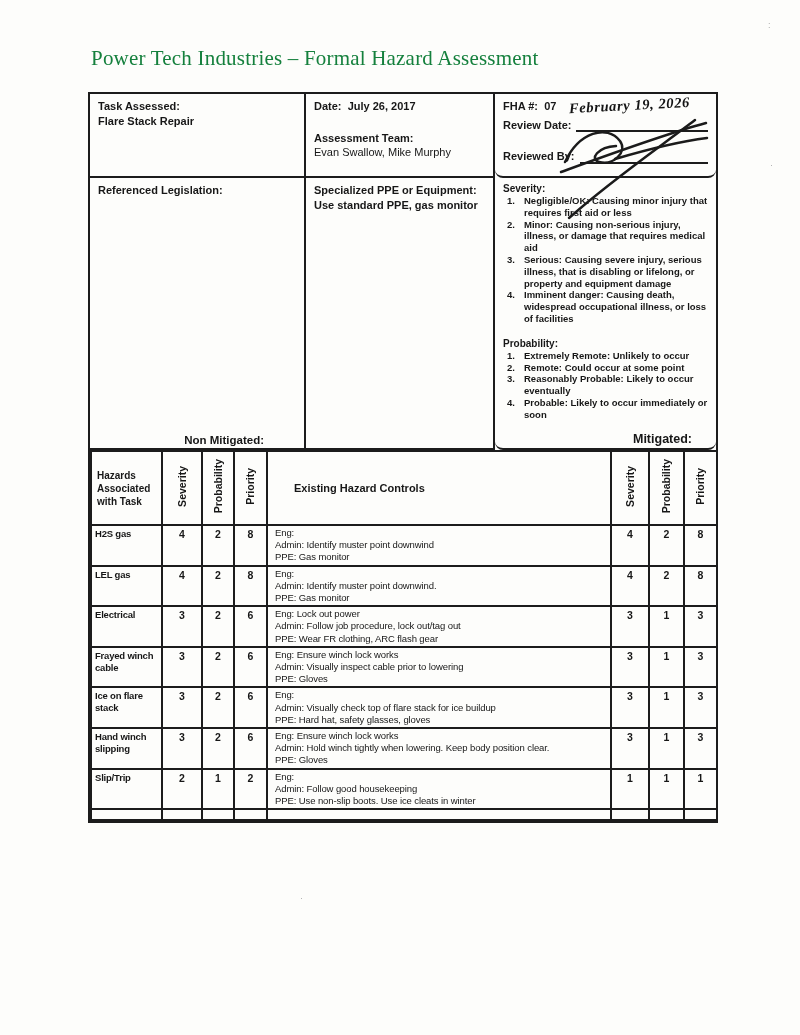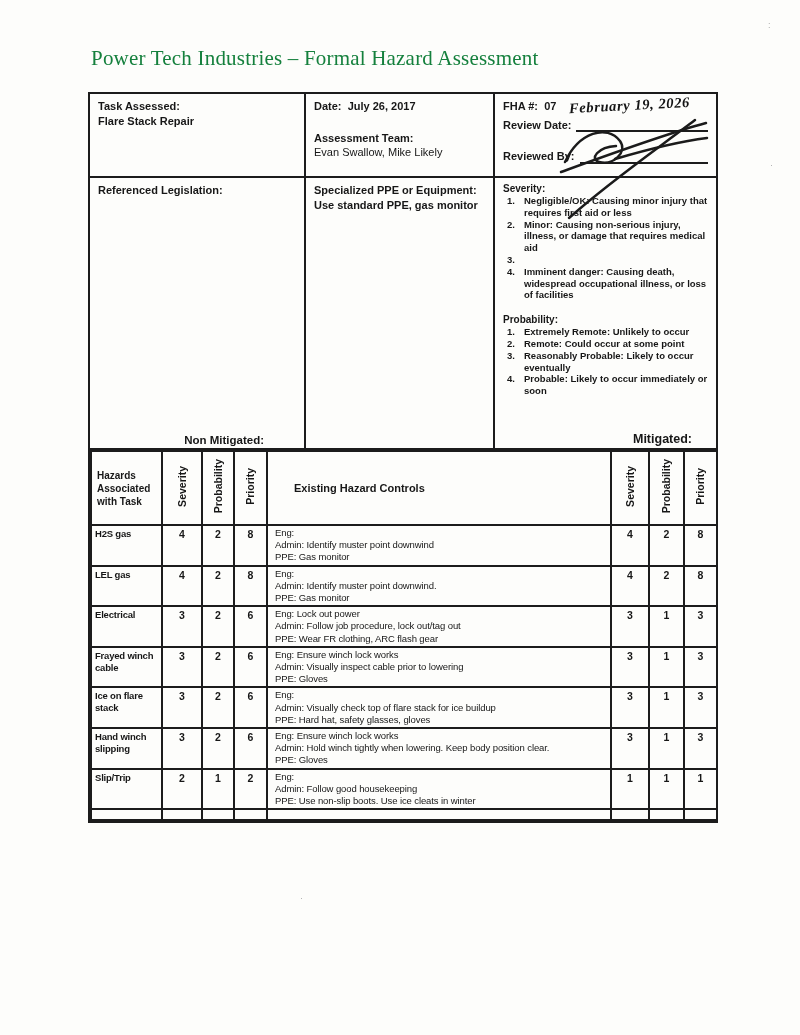--- a/index.html
+++ b/index.html
@@ -15,21 +15,21 @@
     font-family: "Liberation Serif", serif;
     font-size: 21px; font-weight: 400; color: #15803d;
     letter-spacing: 0.2px; white-space: nowrap;
   }
   .form {
     position: absolute; left: 88px; top: 92px; width: 630px;
     border: 2px solid #1c1c1c;
   }
   .grid-row { display: grid; grid-template-columns: 216px 189px 221px; }
   .grid-row > .cell { border-right: 2px solid #1c1c1c; border-bottom: 2px solid #1c1c1c; position: relative; padding: 5px 8px; }
-  .grid-row > .cell:last-child { border-right: none; }
+  .grid-row > .cell:last-child { border-right: none; border-radius: 8px; }
   .row-a { height: 84px; }
   .row-b { height: 272px; }
   .row-a .cell, .row-b .cell { height: 100%; }
 
   .lbl { font-weight: bold; font-size: 11px; line-height: 14.5px; }
   .val { font-weight: normal; font-size: 11px; line-height: 14.5px; }
   .sp8 { height: 9px; } .sp16 { height: 17px; }
 
   .line-row { display: flex; align-items: flex-end; }
   .uline { flex: 1; border-bottom: 2px solid #1c1c1c; height: 12px; margin-left: 5px; }
@@ -84,21 +84,21 @@
         <div class="lbl">Flare Stack Repair</div>
         <div class="sp8"></div>
       </div>
       <div class="cell">
         <div class="lbl">
           <span>Date:</span>&nbsp;
           <span>July 26, 2017</span>
         </div>
         <div class="sp16"></div>
         <div class="lbl">Assessment Team:</div>
-        <div class="val">Evan Swallow, Mike Likely</div>
+        <div class="val">Evan Swallow, Mike Murphy</div>
       </div>
       <div class="cell">
         <div class="lbl">
           <span>FHA #:</span>&nbsp;
           <span>07</span>
         </div>
         <div class="line-row" style="margin-top:4px">
           <span class="lbl">Review Date:</span>
           <span class="uline"></span>
         </div>
@@ -131,20 +131,21 @@
         <div class="rl-item">
           <span class="n">1.</span>
           <span class="t">Negligible/OK:  Causing minor injury that requires first aid or less</span>
         </div>
         <div class="rl-item">
           <span class="n">2.</span>
           <span class="t">Minor:  Causing non-serious injury, illness, or damage that requires medical aid</span>
         </div>
         <div class="rl-item">
           <span class="n">3.</span>
+          <span class="t">Serious: Causing severe injury, serious illness, that is disabling or lifelong, or property and equipment damage</span>
         </div>
         <div class="rl-item">
           <span class="n">4.</span>
           <span class="t">Imminent danger: Causing death, widespread occupational illness, or loss of facilities</span>
         </div>
         <div class="rl-title prob-block">Probability:</div>
         <div class="rl-item">
           <span class="n">1.</span>
           <span class="t">Extremely Remote:  Unlikely to occur</span>
         </div>

